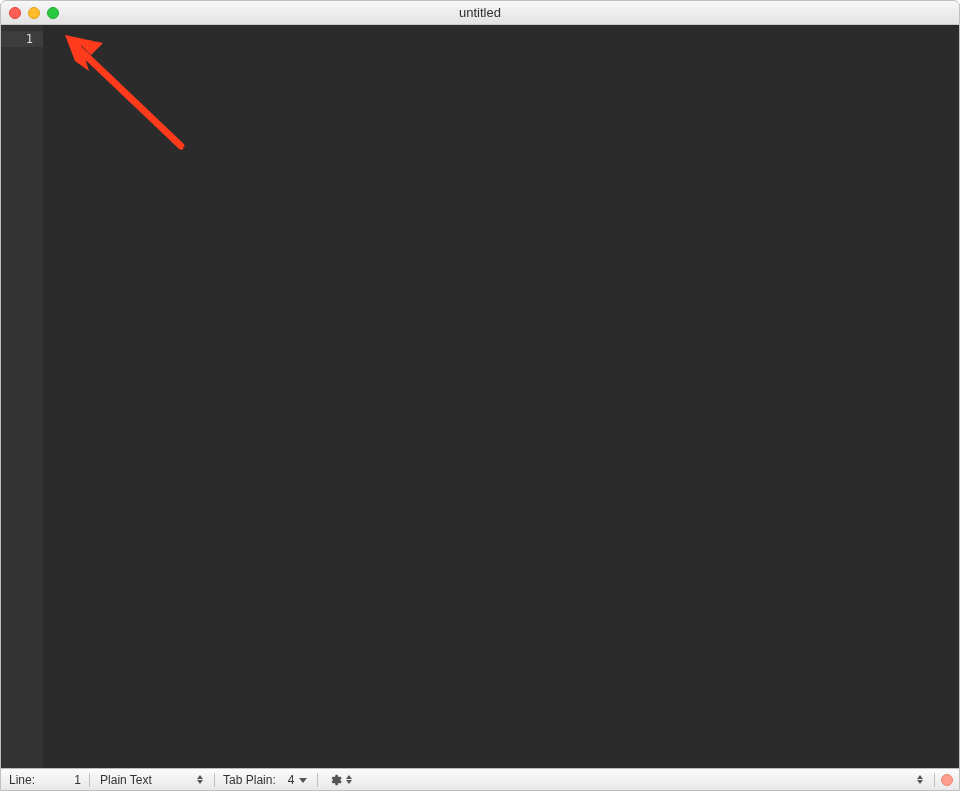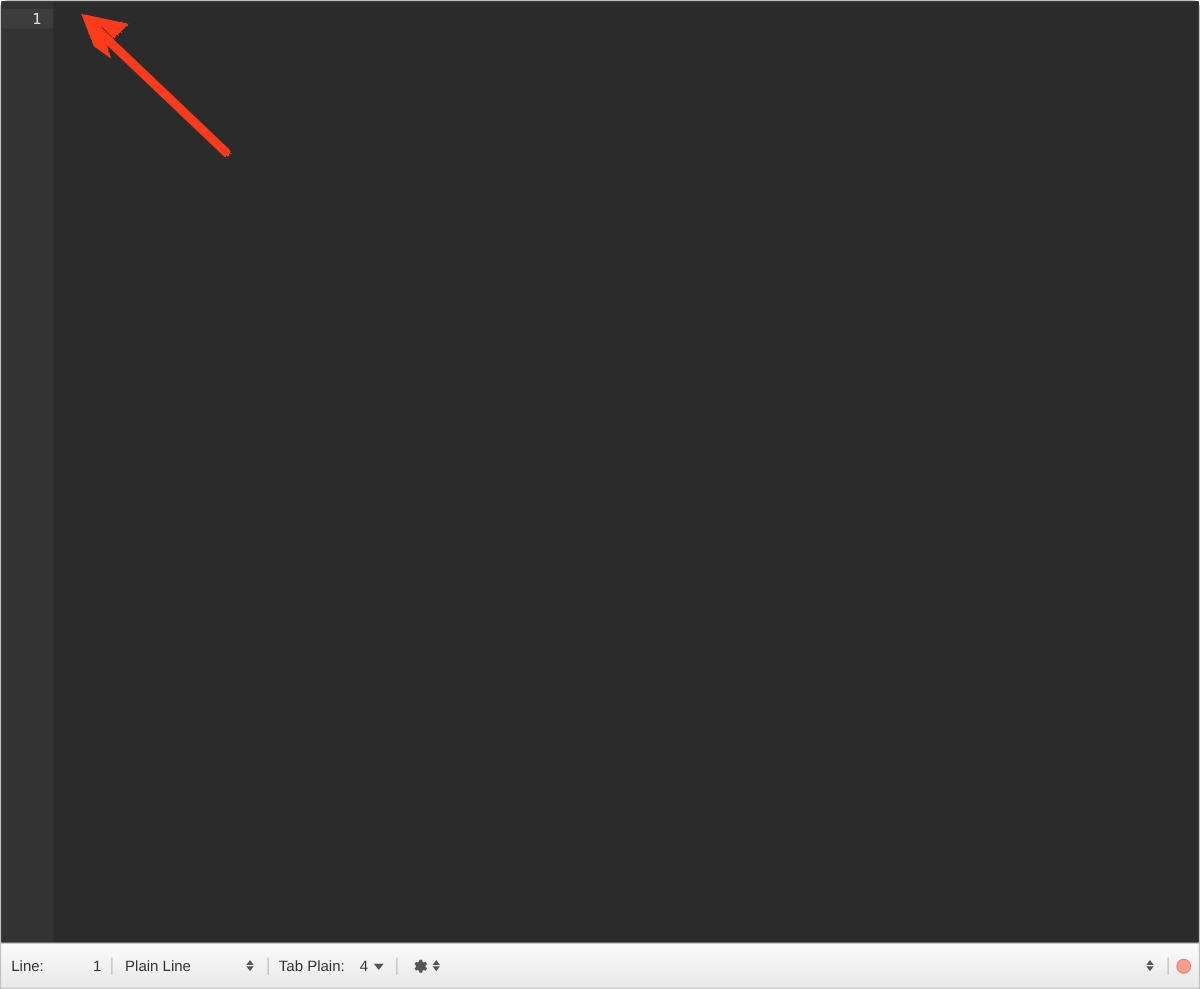--- a/index.html
+++ b/index.html
@@ -41,21 +41,21 @@
     line-height: 16px;
     color: #dcdcdc;
   }
   .textarea {
     flex: 1;
     background: #2b2b2b;
     position: relative;
   }
 
   .statusbar {
-    height: 36px;
+    height: 22px;
     background: linear-gradient(#fbfbfb, #e8e8e8);
     border-top: 1px solid #bcbcbc;
     display: flex;
     align-items: center;
     font-size: 12px;
     color: #333;
     padding: 0 6px;
     gap: 6px;
   }
   .sb-sep { width: 1px; height: 14px; background: #c0c0c0; }
@@ -79,20 +79,28 @@
     position: absolute;
     top: 6px; left: 60px;
     pointer-events: none;
   }
 </style>
 </head>
 <body>
 
 <div class="window">
 
+  <div class="titlebar">
+    <div class="traffic-lights">
+      <div class="tl tl-close"></div>
+      <div class="tl tl-min"></div>
+      <div class="tl tl-zoom"></div>
+    </div>
+    <div class="win-title">untitled</div>
+  </div>
 
   <div class="editor">
     <div class="gutter">
       <div class="lineno">1</div>
     </div>
     <div class="textarea"></div>
 
     <svg class="annotation-arrow" width="150" height="130" viewBox="0 0 150 130">
       <defs>
         <filter id="rough">
@@ -108,21 +116,21 @@
       </g>
     </svg>
   </div>
 
   <div class="statusbar">
     <span class="sb-label">Line:</span>
     <span class="sb-val" style="min-width:40px">1</span>
     <div class="sb-sep"></div>
 
     <div class="sb-dropdown">
-      <span style="min-width:90px;">Plain Line</span>
+      <span style="min-width:90px;">Plain Text</span>
       <span class="caret"></span>
     </div>
     <div class="sb-sep"></div>
 
     <span class="sb-label">Tab Plain:</span>
     <div class="sb-dropdown" style="gap:2px;">
       <span>4</span>
       <span class="chev-down"></span>
     </div>
     <div class="sb-sep"></div>

